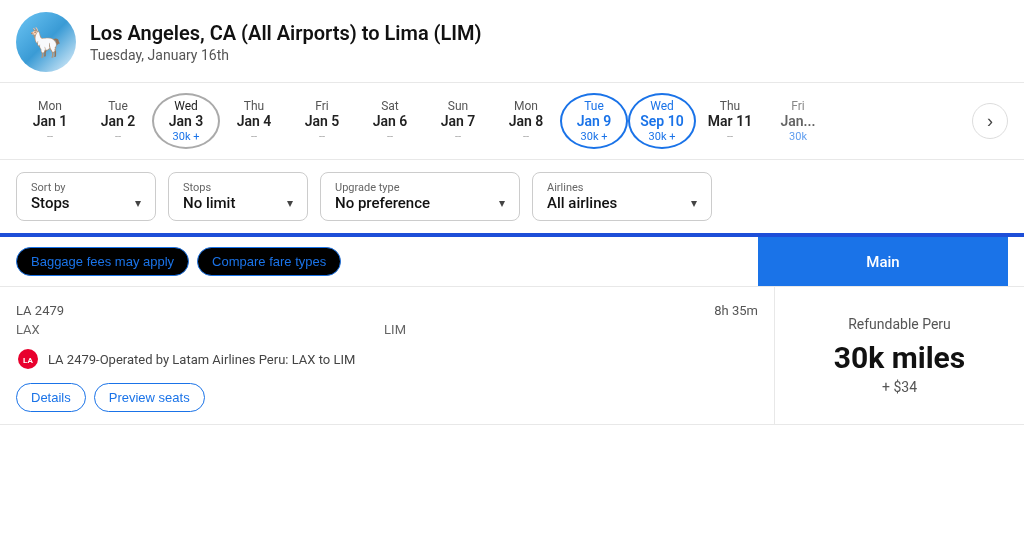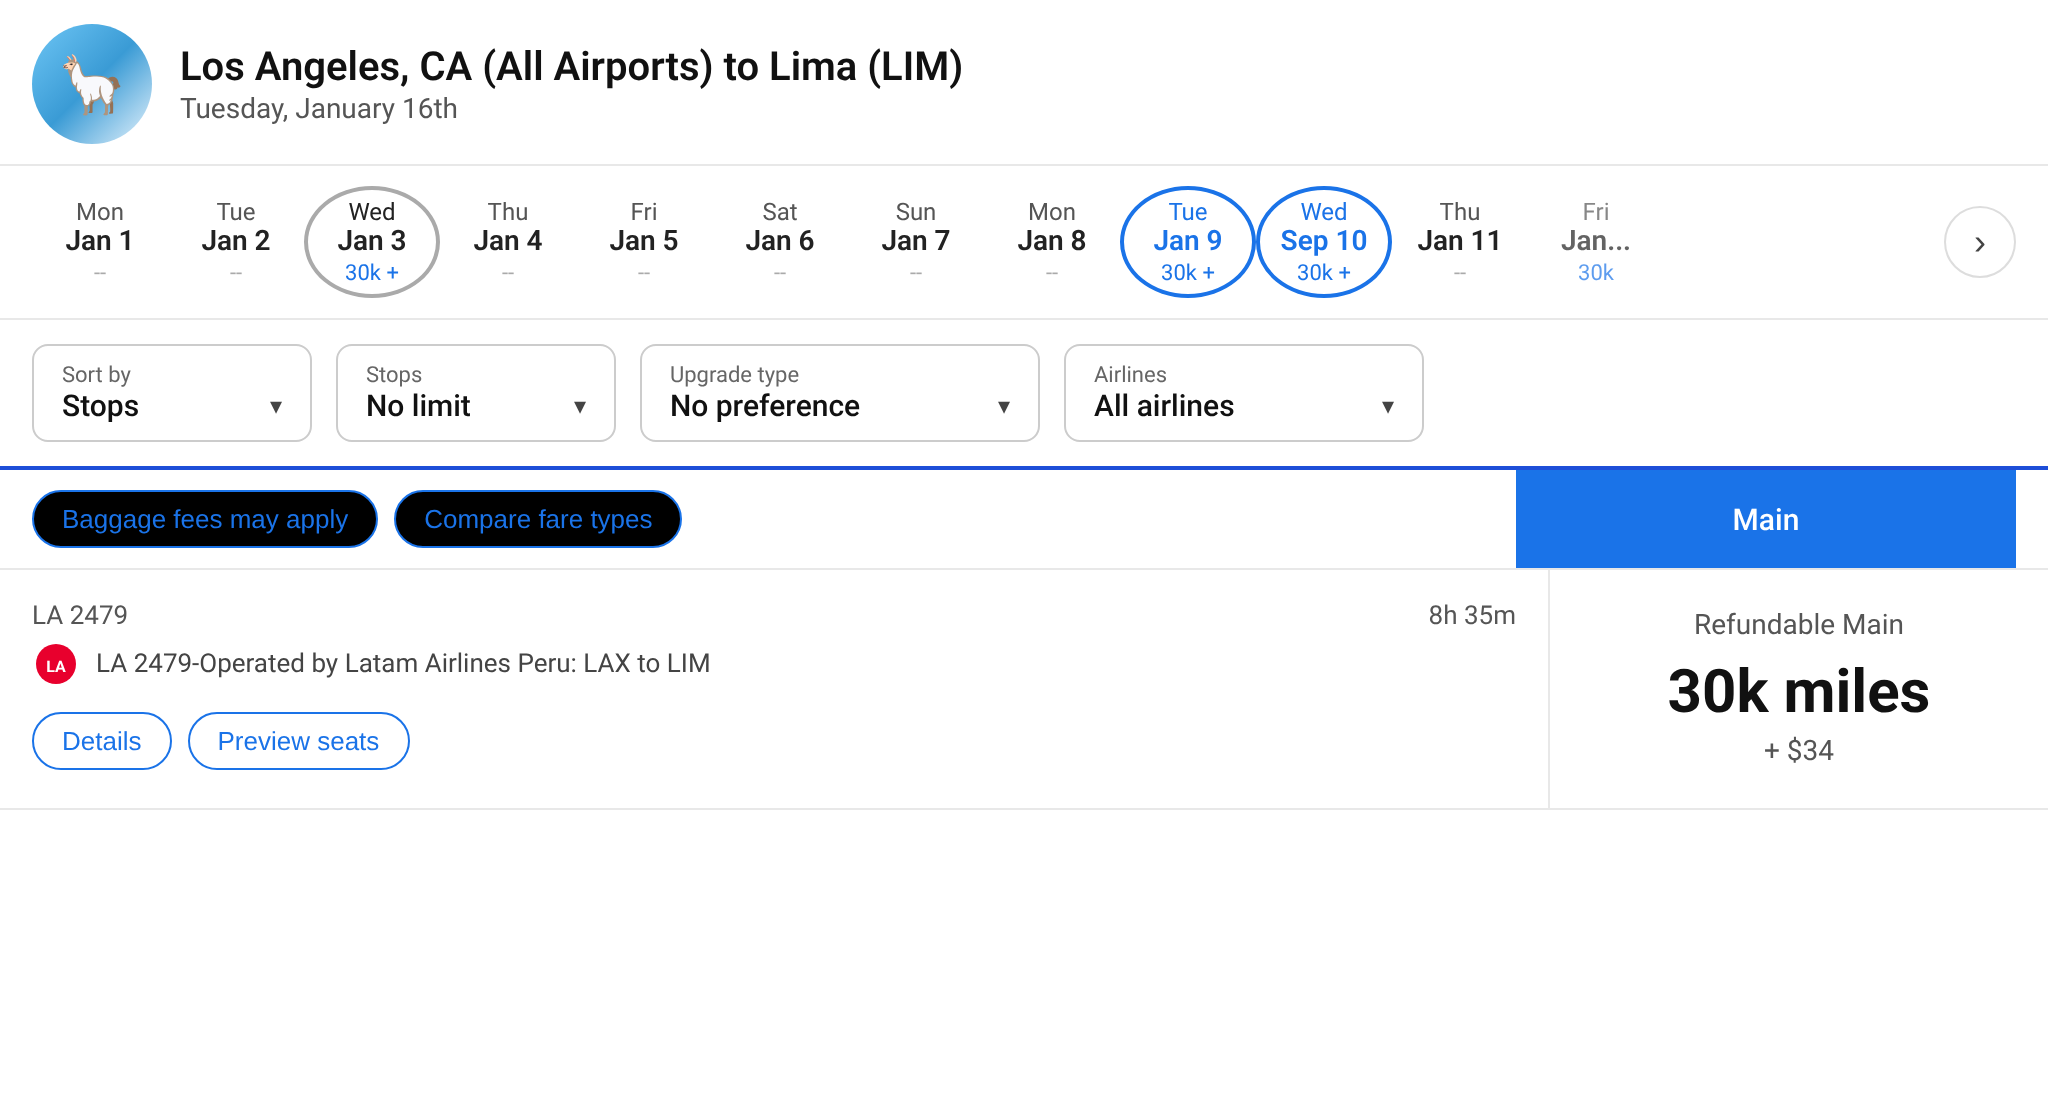--- a/index.html
+++ b/index.html
@@ -115,21 +115,21 @@
       flex-shrink: 0;
       font-size: 18px;
       color: #444;
     }
 
     
     .filters {
       display: flex;
       gap: 12px;
       padding: 12px 16px;
-      border-bottom: 2px solid #1d4ed8;
+      border-bottom: 4px solid #1d4ed8;
     }
     .filter-select {
       display: flex;
       flex-direction: column;
       border: 1px solid #ccc;
       border-radius: 8px;
       padding: 8px 14px;
       cursor: pointer;
       min-width: 140px;
       position: relative;
@@ -368,21 +368,21 @@
       <span class="date-num">Jan 9</span>
       <span class="date-price">30k +</span>
     </div>
     <div class="date-item selected-blue">
       <span class="date-day">Wed</span>
       <span class="date-num">Sep 10</span>
       <span class="date-price">30k +</span>
     </div>
     <div class="date-item">
       <span class="date-day">Thu</span>
-      <span class="date-num">Jan 11</span>
+      <span class="date-num">Mar 11</span>
       <span class="date-dash">--</span>
     </div>
     <div class="date-item partial">
       <span class="date-day">Fri</span>
       <span class="date-num">Jan...</span>
       <span class="date-price">30k</span>
     </div>
     <button class="date-nav-btn">›</button>
   </div>
 
@@ -425,33 +425,37 @@
   <div class="action-right">
     <span class="action-right-label">Main</span>
   </div>
 </div>
 
 <div class="flight-card">
   <div class="flight-left">
     <div class="flight-meta">
       <span>LA 2479</span>
       <span>8h 35m</span>
+    </div>
+    <div class="flight-airports">
+      <span>LAX</span>
+      <span>LIM</span>
     </div>
     <div class="flight-operator">
       <div class="latam-icon">
         <svg width="22" height="22" viewBox="0 0 22 22">
           <circle cx="11" cy="11" r="10" fill="#e8002d"></circle>
           <text x="11" y="15" text-anchor="middle" fill="white" font-size="8" font-weight="bold">LA</text>
         </svg>
       </div>
       <span>LA 2479-Operated by Latam Airlines Peru: LAX to LIM</span>
     </div>
     <div class="flight-actions">
       <button class="flight-btn">Details</button>
       <button class="flight-btn">Preview seats</button>
     </div>
   </div>
   <div class="flight-right">
-    <div class="fare-label">Refundable Main</div>
+    <div class="fare-label">Refundable Peru</div>
     <div class="fare-miles">30k miles</div>
     <div class="fare-cash">+ $34</div>
   </div>
 </div>
 
 </body></html>

